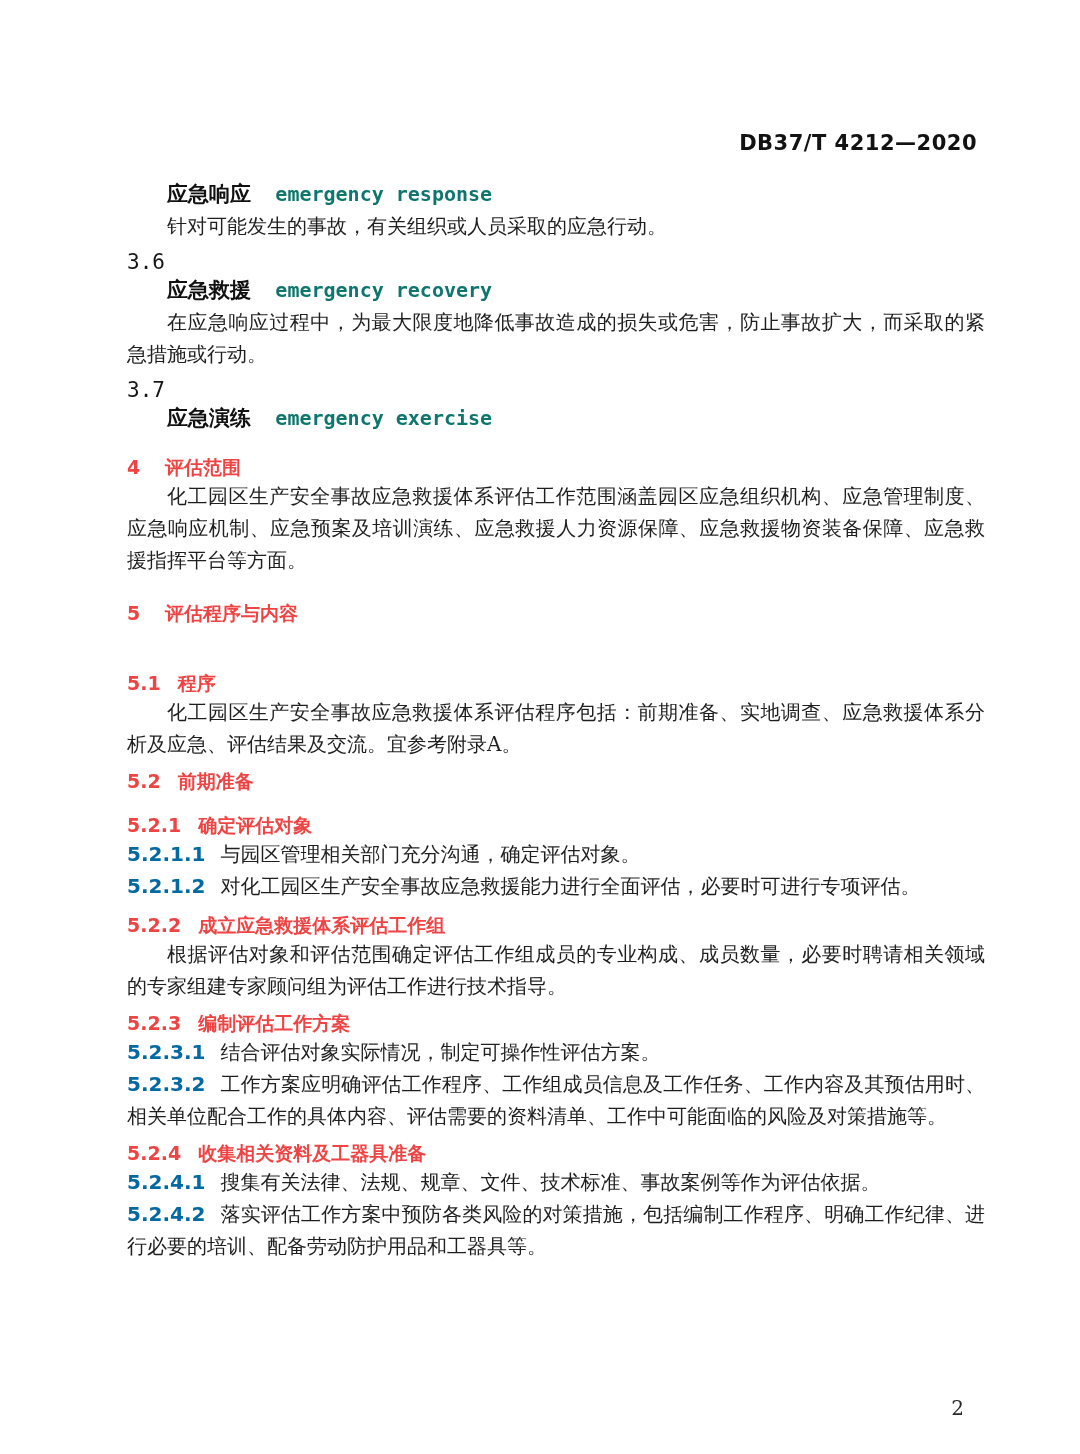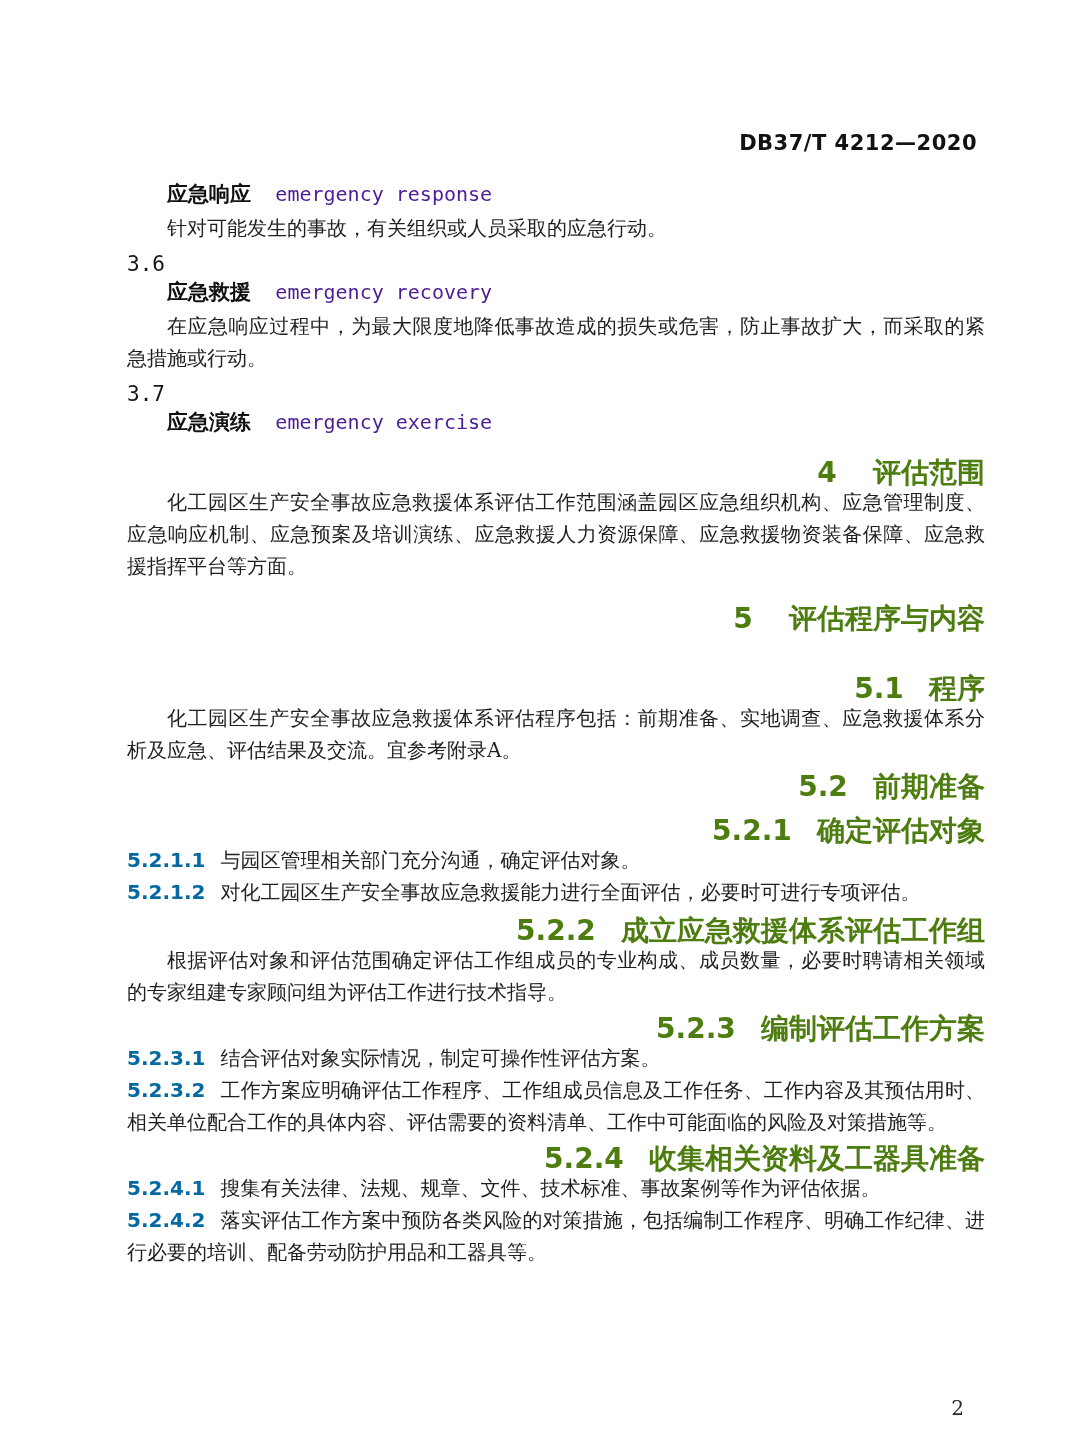--- a/index.html
+++ b/index.html
@@ -20,37 +20,37 @@
     font-size:20px; color:#2a2a2a;
   }
   .content {
     position:absolute; left:127px; top:178px; width:858px;
     font-family:"DejaVu Serif","Liberation Serif",serif;
     font-size:20px; line-height:32px; color:#1f1f1f;
   }
   .content p { margin:0; text-align:justify; }
   .term-line { text-indent:2em; white-space:nowrap; }
   .term-zh {
-    font-family:Liberation Mono, monospace;
+    font-family:Liberation Sans, sans-serif;
     font-weight:bold; font-size:21px; color:#111;
   }
   .term-en {
     font-family:"DejaVu Sans Mono","Liberation Mono",monospace;
-    font-weight:normal; font-size:20px; margin-left:0.9em; color:#4c1d95;
+    font-weight:bold; font-size:20px; margin-left:0.9em; color:#0f766e;
   }
   .def { text-indent:2em; }
   .para { text-indent:2em; }
   .clause-num {
     font-family:"DejaVu Sans Mono","Liberation Mono",monospace;
     font-size:21px; line-height:24px; color:#161616;
   }
   .heading {
     font-family:"DejaVu Sans","Liberation Sans",sans-serif;
-    font-weight:bold; font-size:28px; line-height:26px; color:#4d7c0f;
-    margin:0; text-align:right; white-space:nowrap;
+    font-weight:bold; font-size:19px; line-height:26px; color:#ef4444;
+    margin:0; text-align:left; white-space:nowrap;
   }
   .h-num { margin-right:0.9em; }
   .h-num.wide { margin-right:1.3em; }
   .clause-item .c-num {
     font-family:"DejaVu Sans","Liberation Sans",sans-serif;
     font-weight:bold; font-size:20px; margin-right:0.75em; color:#0369a1;
   }
   .mt8{margin-top:8px} .mt10{margin-top:10px} .mt12{margin-top:12px} .mt16{margin-top:16px} .mt18{margin-top:18px}
   .mt20{margin-top:20px} .mt24{margin-top:24px} .mt28{margin-top:44px}
   .mt32{margin-top:32px}

